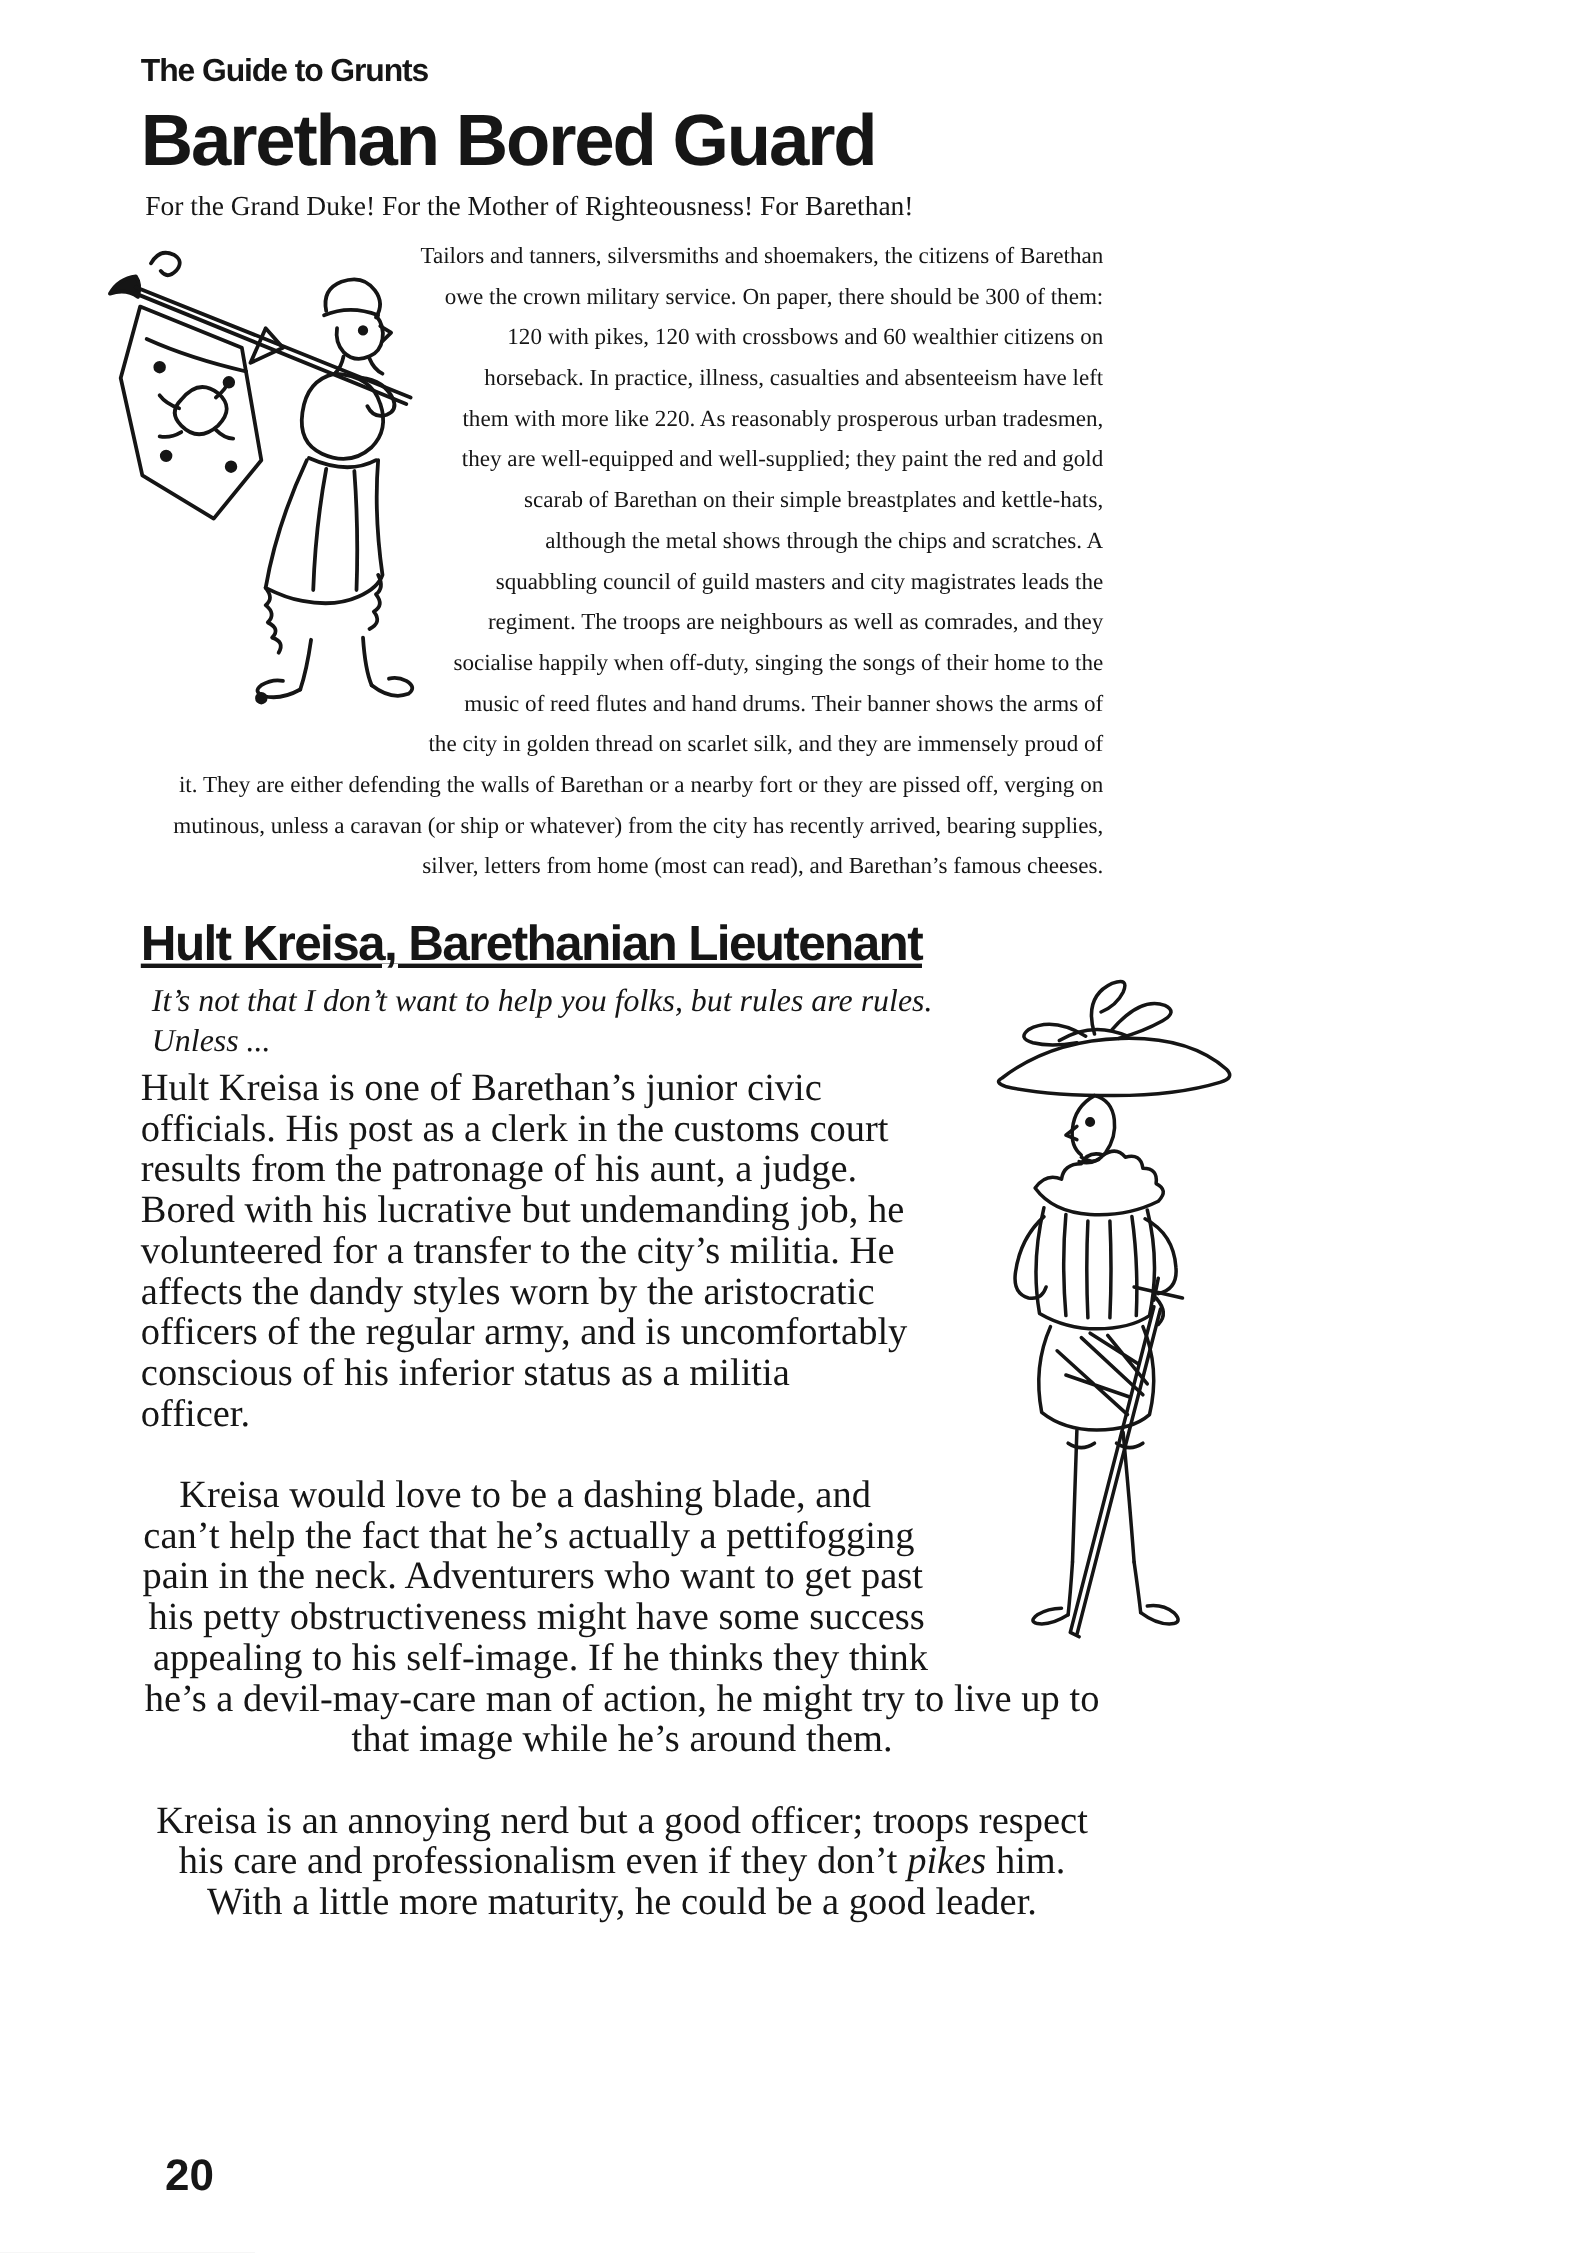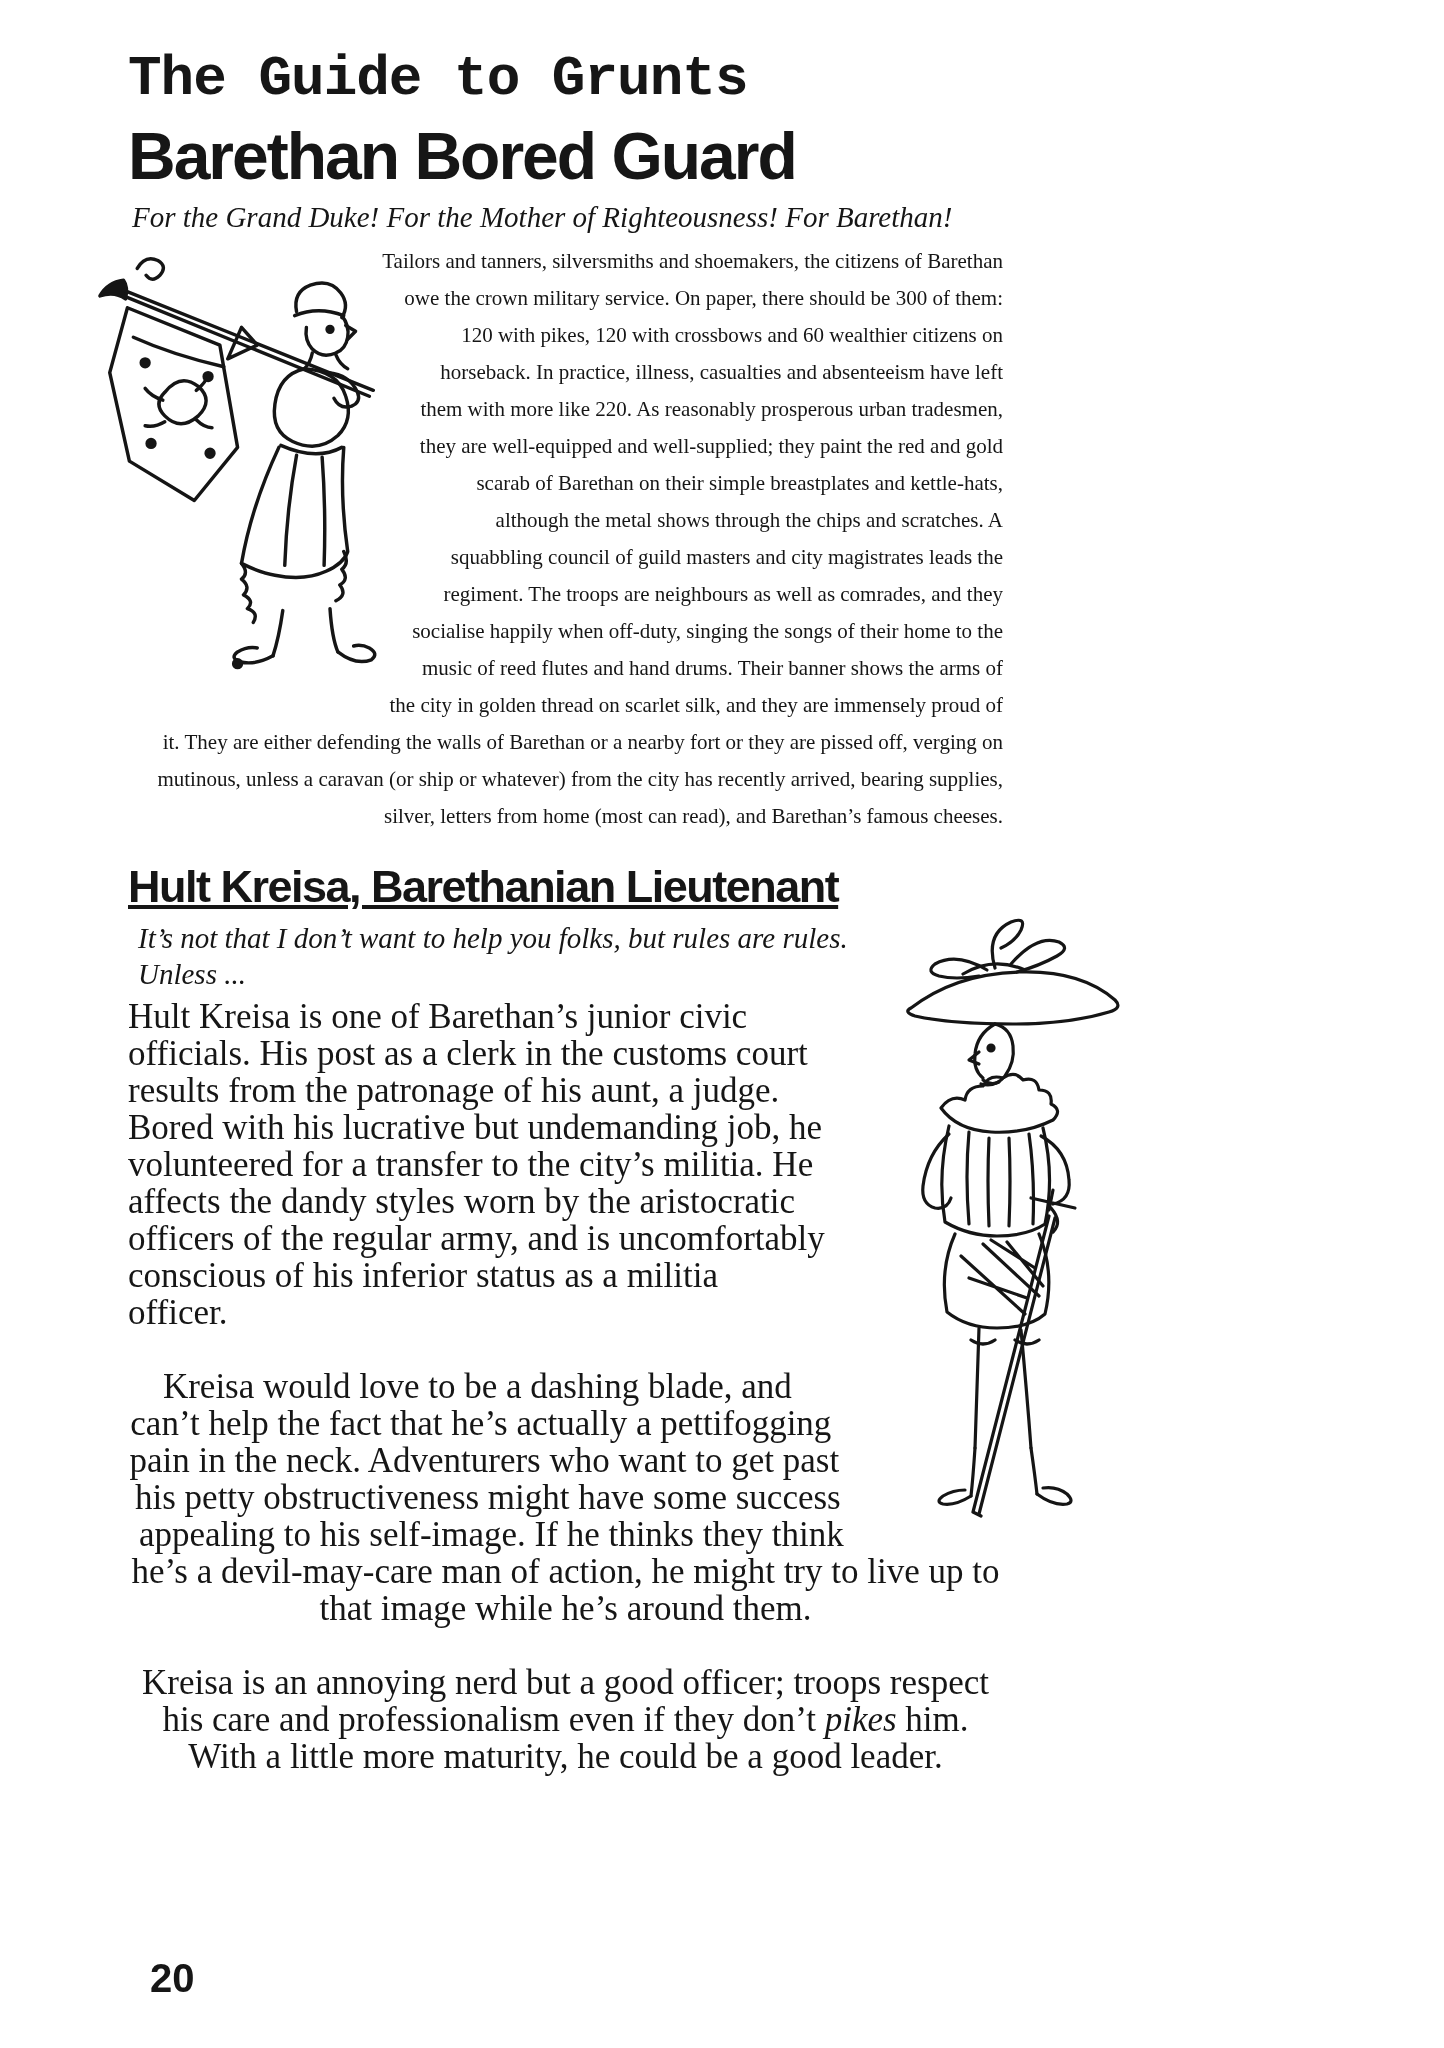--- a/index.html
+++ b/index.html
@@ -11,38 +11,37 @@
     color:#161616;
     overflow:hidden;
     font-family:"Liberation Serif","DejaVu Serif",serif;
   }
   .content{
     position:absolute;
     left:128px;top:50px;
     width:875px;
   }
   .kicker{
-    font-family:Liberation Mono, monospace;
+    font-family:Liberation Sans, sans-serif;
     font-weight:700;
     font-stretch:condensed;
     letter-spacing:-1px;
-    font-size:56px;line-height:1.05;
+    font-size:29px;line-height:1.05;
     margin:0;
   }
   .title{
     font-family:"Liberation Sans","DejaVu Sans",sans-serif;
     font-weight:700;
     font-stretch:condensed;
     letter-spacing:-2px;
     font-size:66px;line-height:1.0;
     margin:14px 0 0 0;
   }
   .tagline{
-    font-style:italic;
-    font-size:29px;line-height:36px;
+    font-size:25px;line-height:36px;
     margin:10px 0 0 4px;
   }
   .body-par{
     font-size:21px;line-height:37px;
     margin:8px 0 0 0;
     text-align:right;
   }
   .figure-left{
     float:left;
     width:295px;height:460px;

